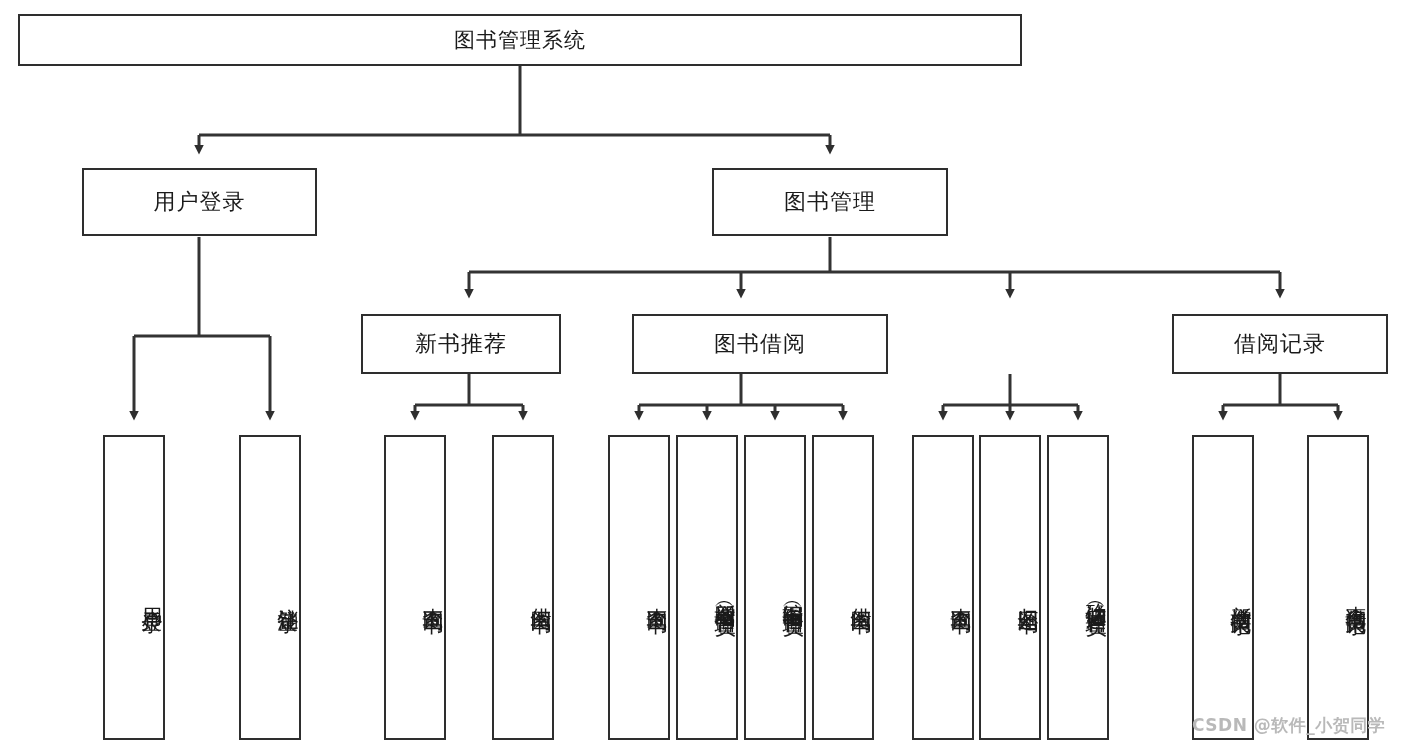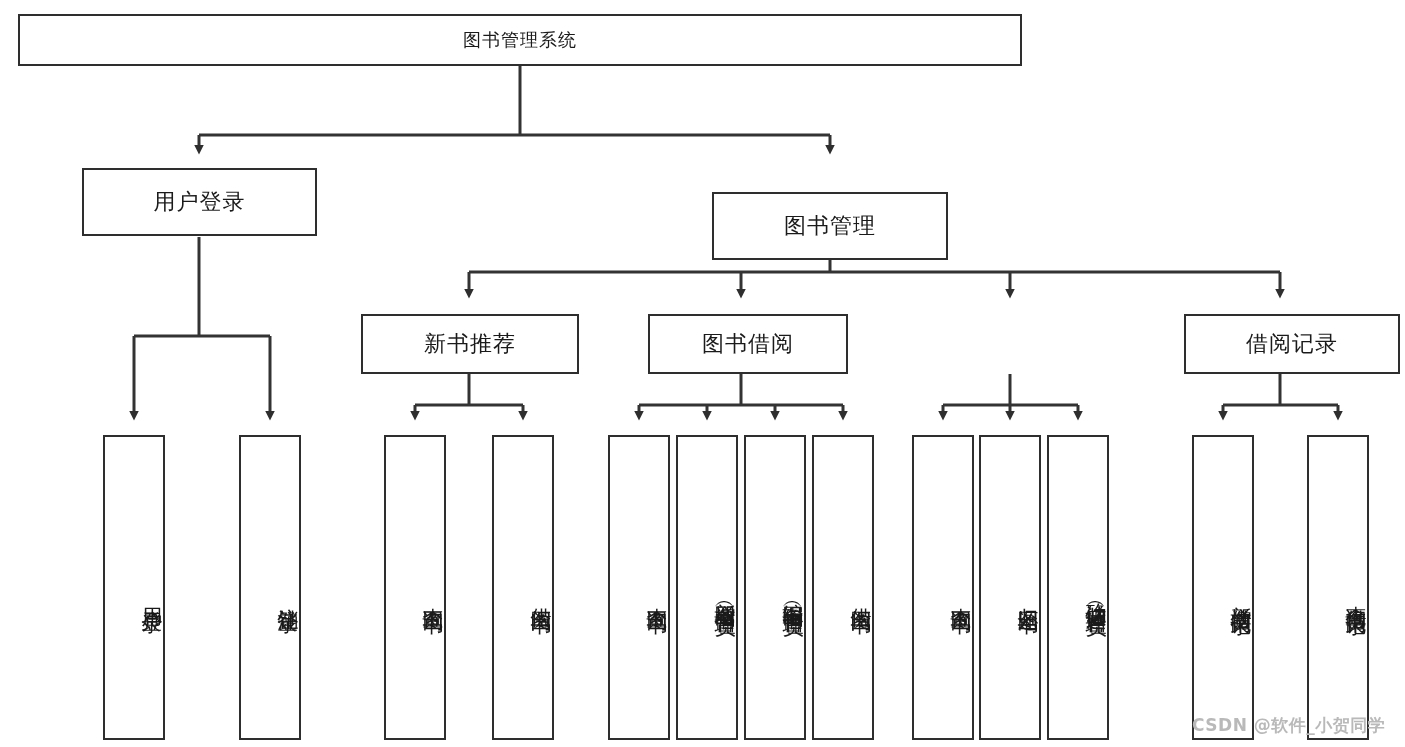--- a/index.html
+++ b/index.html
@@ -43,21 +43,21 @@
     writing-mode: vertical-rl;
     text-orientation: upright;
     font-size: 21px;
     line-height: 1.12;
     letter-spacing: 2px;
     padding-top: 14px;
     align-items: flex-start;
     justify-content: center;
   }
   .node.root {
-    font-size: 18px;
+    font-size: 21px;
   }
   .watermark {
     position: absolute;
     left: 1192px;
     top: 714px;
     font-size: 17px;
     color: #b9b9b9;
     white-space: nowrap;
     letter-spacing: 0.5px;
     font-weight: bold;
@@ -114,25 +114,25 @@
       <path d="M1280,374 L1280,405"></path>
       <path d="M1223,405 L1338,405"></path>
       <path d="M1223,405 L1223,412" marker-end="url(#arrow)"></path>
       <path d="M1338,405 L1338,412" marker-end="url(#arrow)"></path>
     </g>
   </svg>
 
   <div class="node horiz root" style="left:18px; top:14px; width:1004px; height:52px;">图书管理系统</div>
 
   <div class="node horiz" style="left:82px; top:168px; width:235px; height:68px;">用户登录</div>
-  <div class="node horiz" style="left:712px; top:168px; width:236px; height:68px;margin-top:24px;">图书管理</div>
+  <div class="node horiz" style="left:712px; top:168px; width:236px; height:68px;">图书管理</div>
 
-  <div class="node horiz" style="left:361px; top:314px; width:218px; height:60px;">新书推荐</div>
-  <div class="node horiz" style="left:648px; top:314px; width:200px; height:60px;">图书借阅</div>
-  <div class="node horiz" style="left:1172px; top:314px; width:216px; height:60px;margin-left:12px;">借阅记录</div>
+  <div class="node horiz" style="left:361px; top:314px; width:200px; height:60px;">新书推荐</div>
+  <div class="node horiz" style="left:632px; top:314px; width:256px; height:60px;">图书借阅</div>
+  <div class="node horiz" style="left:1172px; top:314px; width:216px; height:60px;">借阅记录</div>
 
   <div class="node vert" style="left:103px; top:435px; width:62px; height:305px;">用户登录</div>
   <div class="node vert" style="left:239px; top:435px; width:62px; height:305px;">注销登录</div>
 
   <div class="node vert" style="left:384px; top:435px; width:62px; height:305px;">查询图书</div>
   <div class="node vert" style="left:492px; top:435px; width:62px; height:305px;">借阅图书</div>
 
   <div class="node vert" style="left:608px; top:435px; width:62px; height:305px;">查询图书</div>
   <div class="node vert" style="left:676px; top:435px; width:62px; height:305px;">新增图书（管理员）</div>
   <div class="node vert" style="left:744px; top:435px; width:62px; height:305px;">编辑图书（管理员）</div>

